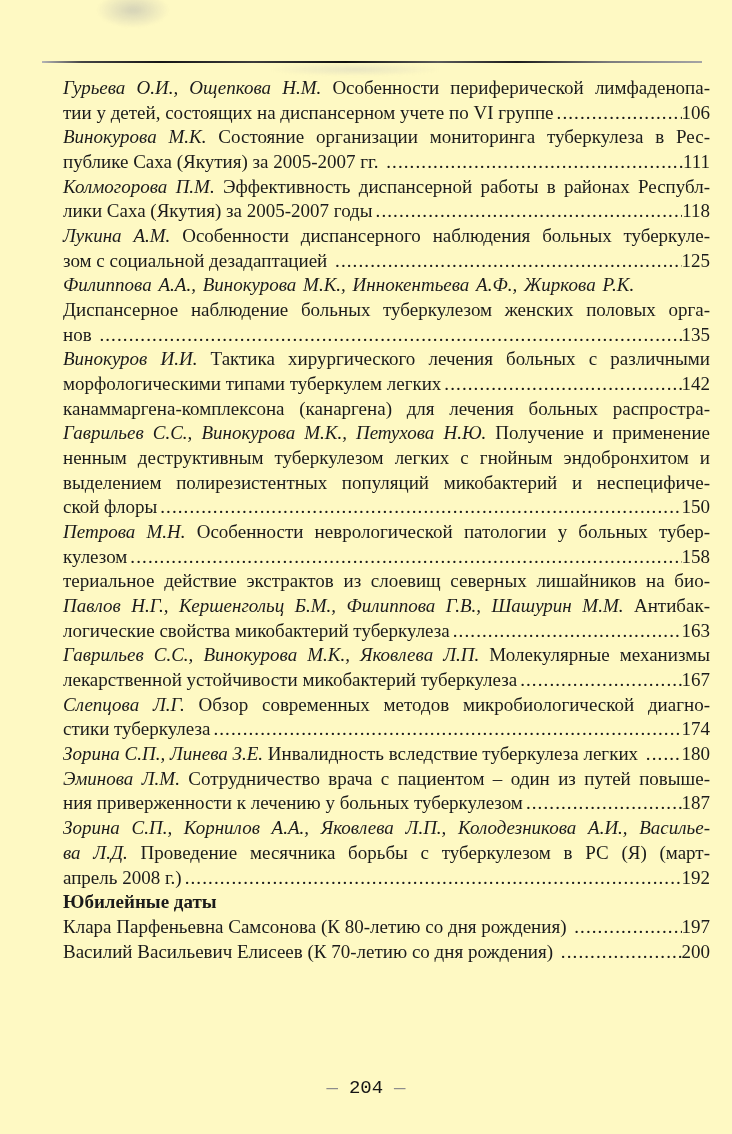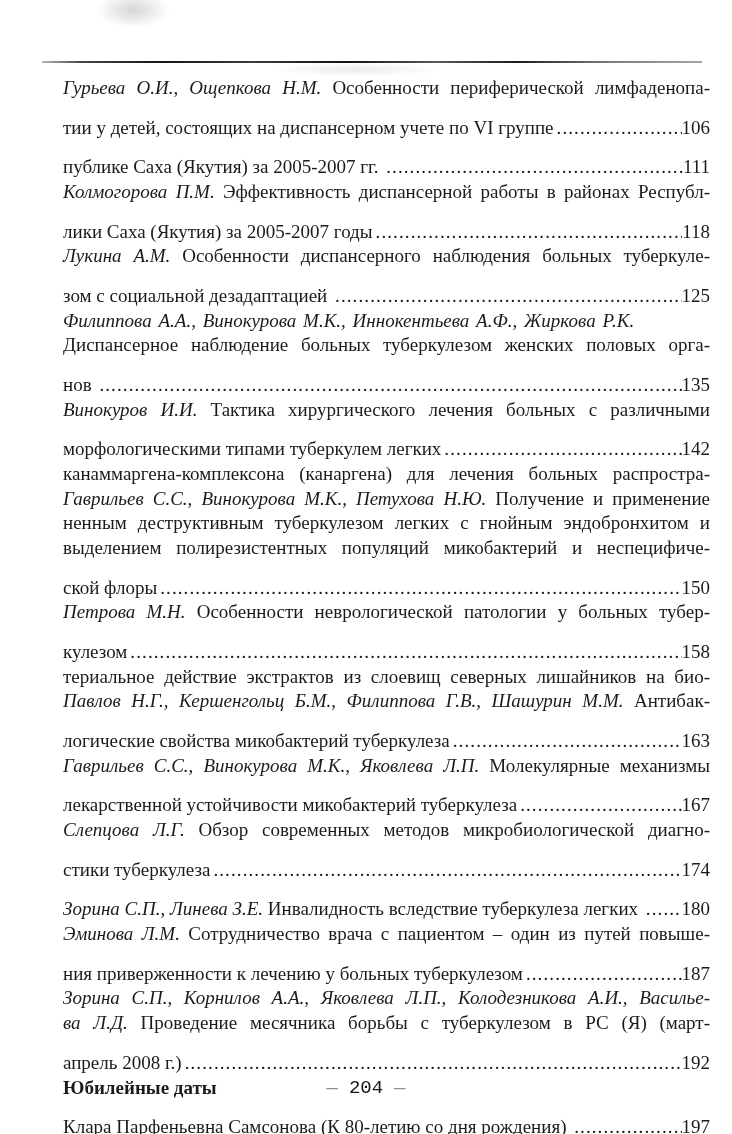--- a/index.html
+++ b/index.html
@@ -1,20 +1,20 @@
 <!DOCTYPE html>
 <html lang="ru"><head>
 <meta charset="utf-8">
 <style>
   html,body { margin:0; padding:0; background:#e8e8e8; }
   .page {
     position:relative;
     width:732px; height:1134px;
     margin:0 auto;
-    background:#ffffff;
+    background:#fef9c3;
     color:#1b1b1b;
     font-family:"Liberation Serif","DejaVu Serif",serif;
     overflow:hidden;
   }
   .top-rule {
     position:absolute; left:42px; top:61px; width:660px; height:2px;
     background:linear-gradient(90deg,#b5b5b5 0%,#454545 6%,#161616 18%,#3c3c3c 32%,#101010 46%,#5a5a5a 60%,#1c1c1c 72%,#7d7d7d 86%,#a5a5a5 100%);
   }
   .smudge-a {
     position:absolute; left:96px; top:-8px; width:74px; height:36px;
@@ -26,21 +26,21 @@
     background:radial-gradient(ellipse at center, rgba(190,190,190,0.33), rgba(255,255,255,0) 72%);
     filter:blur(1px);
   }
   .toc {
     position:absolute; left:63px; top:76px; width:647px;
     font-size:19px;
   }
   .toc-line { height:24.68px; line-height:24.68px; white-space:nowrap; }
   .toc-line.jfull { text-align:justify; text-align-last:justify; text-justify:inter-word; white-space:normal; }
   .toc-line.natural { white-space:normal; word-spacing:2px; }
-  .toc-line.has-page { display:flex; align-items:baseline;margin-top:15px; }
+  .toc-line.has-page { display:flex; align-items:baseline; }
   .has-page .txt { flex:0 0 auto; white-space:pre; }
   .leader {
     flex:1 1 auto; overflow:hidden; white-space:nowrap;
     letter-spacing:1.1px; padding:0 2px 0 3px;
   }
   .pg { flex:0 0 auto; }
   .it { font-style:italic;text-align:right; }
   .toc-heading {
     height:24.68px; line-height:24.68px;
     text-align:left; font-weight:bold; font-size:19px;
@@ -60,20 +60,21 @@
   <div class="top-rule"></div>
   <div class="smudge-b"></div>
 
   <div class="toc">
       <div class="toc-line jfull"><span class="txt"><span class="it">Гурьева О.И., Ощепкова Н.М.</span><span class="rg"> Особенности периферической лимфаденопа-</span></span></div>
       <div class="toc-line has-page">
         <span class="txt"><span class="rg">тии у детей, состоящих на диспансерном учете по VI группе</span></span>
         <span class="leader">............................................................................................................................................................................................................................</span>
         <span class="pg">106</span>
       </div>
+      <div class="toc-line jfull"><span class="txt"><span class="it">Винокурова М.К.</span><span class="rg"> Состояние организации мониторинга туберкулеза в Рес-</span></span></div>
       <div class="toc-line has-page">
         <span class="txt"><span class="rg">публике Саха (Якутия) за 2005-2007 гг. </span></span>
         <span class="leader">............................................................................................................................................................................................................................</span>
         <span class="pg">111</span>
       </div>
       <div class="toc-line jfull"><span class="txt"><span class="it">Колмогорова П.М.</span><span class="rg"> Эффективность диспансерной работы в районах Республ-</span></span></div>
       <div class="toc-line has-page">
         <span class="txt"><span class="rg">лики Саха (Якутия) за 2005-2007 годы</span></span>
         <span class="leader">............................................................................................................................................................................................................................</span>
         <span class="pg">118</span>

